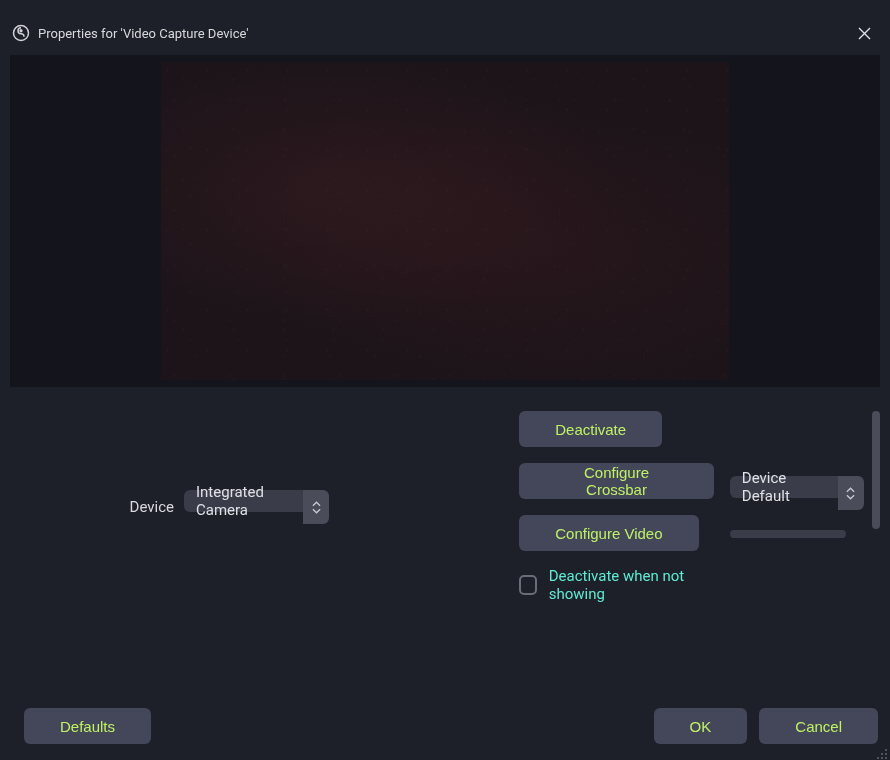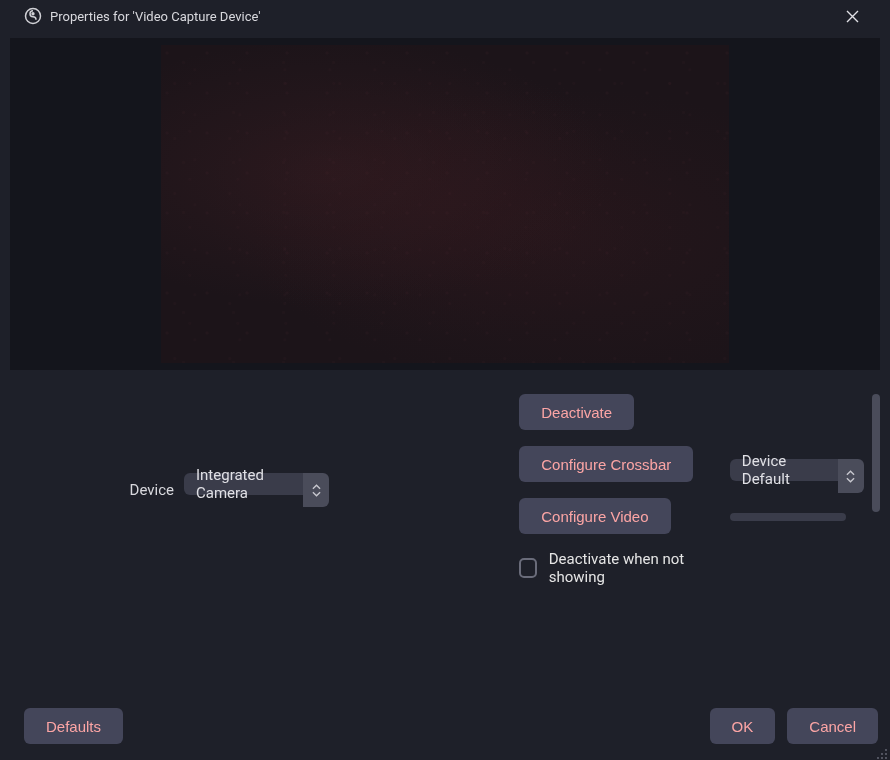--- a/index.html
+++ b/index.html
@@ -14,22 +14,23 @@
       font-family: -apple-system, BlinkMacSystemFont, "Segoe UI", Roboto, sans-serif;
       font-size: 15px;
       color: #e0e0e5;
       overflow: hidden;
       position: relative;
     }
     .titlebar {
       height: 32px;
       display: flex;
       align-items: center;
-      padding: 0 24px;
+      padding: 0 12px;
       gap: 8px;
+      margin-top: 17px;
     }
     .obs-icon {
       width: 18px;
       height: 18px;
       display: flex;
       align-items: center;
       justify-content: center;
     }
     .obs-icon svg {
       width: 18px;
@@ -139,22 +140,22 @@
     }
     .select-spinner svg {
       width: 9px;
       height: 6px;
     }
     .btn {
       background: #44465a;
       border: none;
       border-radius: 6px;
       height: 36px;
-      padding: 0 22px;
-      color: #fca5a5;
+      padding: 0 36px;
+      color: #bef264;
       font-size: 15px;
       cursor: pointer;
       display: inline-flex;
       align-items: center;
       justify-content: center;
       width: fit-content;
     }
     .checkbox-row {
       display: flex;
       align-items: center;
@@ -162,21 +163,21 @@
     }
     .checkbox {
       width: 20px;
       height: 20px;
       border: 2px solid #6a6c7a;
       border-radius: 5px;
       background: transparent;
       cursor: pointer;
     }
     .checkbox-label {
-      color: #e5e5e5;
+      color: #5eead4;
       font-size: 15px;
     }
     .scrollbar-v {
       position: absolute;
       right: 0;
       top: 0;
       width: 8px;
       height: 118px;
       background: #4a4c5a;
       border-radius: 4px;

